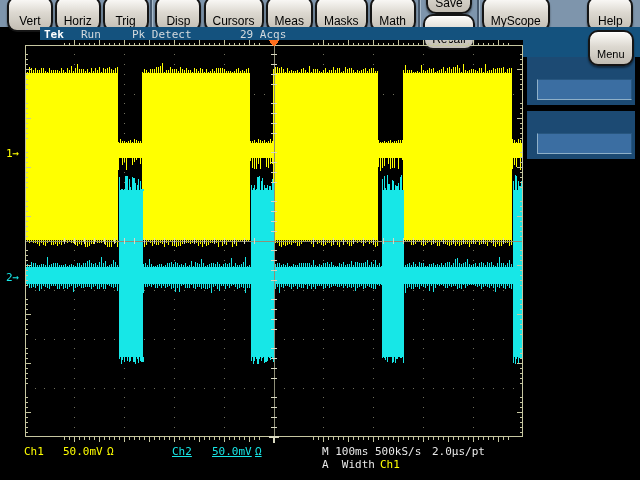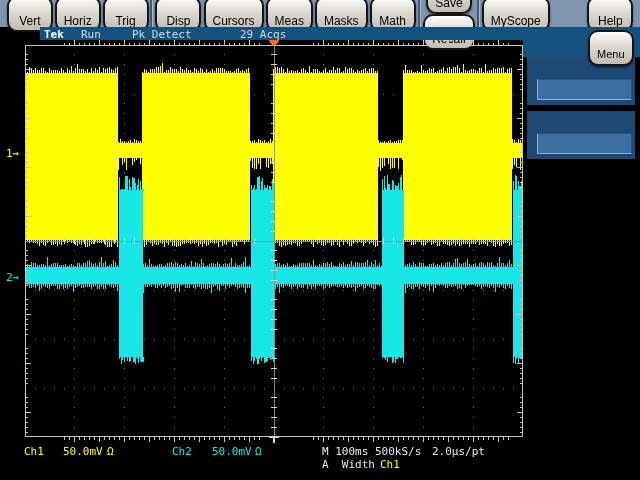--- a/index.html
+++ b/index.html
@@ -22,21 +22,21 @@
   .right-top{position:absolute;left:523px;top:27px;width:117px;height:30px;background:#14527e;}
   .menu-btn{position:absolute;left:588px;top:30px;height:18px;min-width:44px;font-size:11px;z-index:3;text-align:right;}
   .menu-box{position:absolute;left:527px;width:108px;height:48px;background:#1c4a73;}
   .menu-box .inner{position:absolute;left:10px;bottom:5px;width:93px;height:19px;background:#3b6ea2;
       border:1px solid #8fb0c8;border-top-color:#27567f;border-right-color:#27567f;}
   
   #scope{position:absolute;left:0;top:40px;width:523px;height:403px;display:block;}
   
   .readouts{position:absolute;left:0;top:440px;width:523px;height:40px;}
   .ro{position:absolute;font-size:11px;white-space:pre;}
-  .ro.y{color:#ffff00;} .ro.c{color:#17e7e7;} .ro.w{color:#e8e8e8;}
+  .ro.y{color:#ffff00;} .ro.c{color:#17e7e7;text-decoration:underline;} .ro.w{color:#e8e8e8;}
 </style>
 </head>
 <body>
 
 <div class="screen">
 
   <div class="toolbar" id="toolbar">
       <div class="tb-group" style="flex-grow: 3;">
         <button class="tb-btn">Vert</button>
         <button class="tb-btn">Horiz</button>

